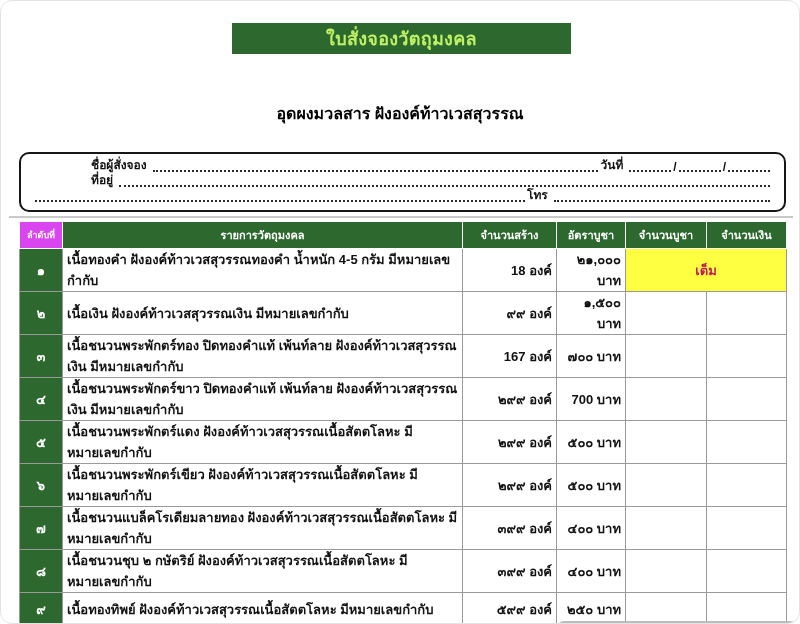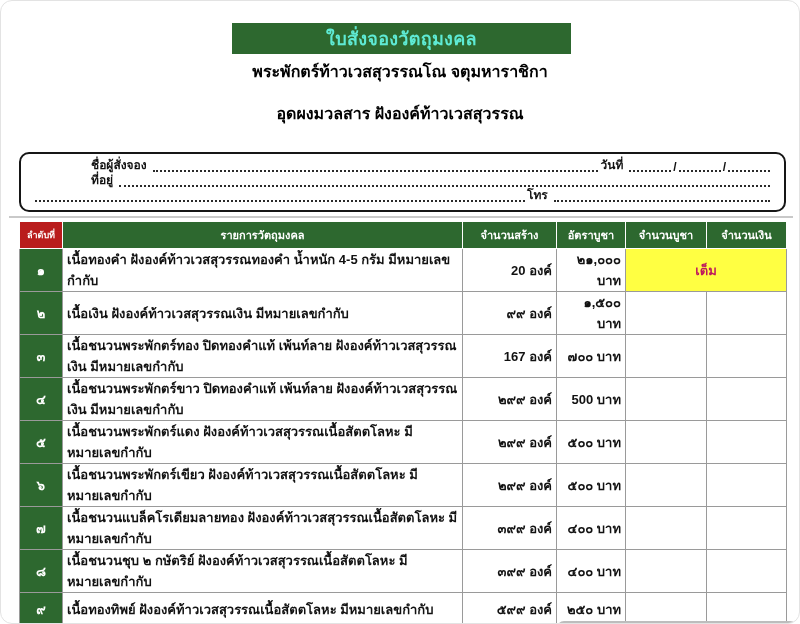--- a/index.html
+++ b/index.html
@@ -12,21 +12,21 @@
   }
   .frame {
     position: relative; width: 800px; height: 624px;
     background: #fff; border: 1px solid #e3e3e3; border-radius: 12px;
     overflow: hidden;
   }
   
   .title-bar {
     position: absolute; left: 231px; top: 22px; width: 339px; height: 31px;
     display: flex; align-items: center; justify-content: center;
-    color: #5eead4; font-size: 18px; letter-spacing: .3px;
+    color: #bef264; font-size: 18px; letter-spacing: .3px;
   }
   .subtitle { position: absolute; left: 0; width: 100%; text-align: center;
     font-size: 16px; color: #000; }
   .subtitle.s1 { top: 58px; }
   .subtitle.s2 { top: 100px; }
   
   .form-box {
     position: absolute; left: 18px; top: 151px; width: 767px; height: 60px;
     border: 2px solid #161616; border-radius: 10px; background: #fff;
     padding: 5px 12px 6px 12px;
@@ -66,21 +66,20 @@
   }
 </style>
 </head>
 <body>
 
 <div class="frame">
 
   <div class="title-bar" style="background: rgb(45, 104, 47);">
     <span>ใบสั่งจองวัตถุมงคล</span>
   </div>
-  <div class="subtitle s1">พระพักตร์ท้าวเวสสุวรรณโณ จตุมหาราชิกา</div>
   <div class="subtitle s2">อุดผงมวลสาร ฝังองค์ท้าวเวสสุวรรณ</div>
 
   <div class="form-box">
     <div class="fline indent">
       <span class="lbl">ชื่อผู้สั่งจอง</span>
       <span class="dots"></span>
       <span class="lbl">วันที่</span>
       <span class="dots fixed"></span>
       <span class="slash">/</span>
       <span class="dots fixed"></span>
@@ -104,33 +103,33 @@
     <colgroup>
       <col style="width:43px">
         <col style="width:400px">
         <col style="width:94px">
       <col style="width:69px">
         <col style="width:81px">
         <col style="width:80px">
     </colgroup>
     <thead>
       <tr>
-        <th class="no-h hdr" style="background: #b91c1c;">ลำดับที่</th>
+        <th class="no-h hdr" style="background: #d946ef;">ลำดับที่</th>
         <th class="hdr" style="background: rgb(45, 104, 47); margin-left: 8px;">รายการวัตถุมงคล</th>
         <th class="hdr" style="background: rgb(45, 104, 47);">จำนวนสร้าง</th>
         <th class="hdr" style="background: rgb(45, 104, 47); margin-left: 8px;">อัตราบูชา</th>
         <th class="hdr" style="background: rgb(45, 104, 47);">จำนวนบูชา</th>
         <th class="hdr" style="background: rgb(45, 104, 47);">จำนวนเงิน</th>
       </tr>
     </thead>
     <tbody id="rows-body">
         <tr>
           <td class="no" style="background: rgb(45, 104, 47);">๑</td>
           <td class="item">เนื้อทองคำ ฝังองค์ท้าวเวสสุวรรณทองคำ  น้ำหนัก 4-5 กรัม มีหมายเลขกำกับ</td>
-          <td class="made">20 องค์</td>
+          <td class="made">18 องค์</td>
           <td class="rate">๒๑,๐๐๐ บาท</td>
           <td class="full" colspan="2" style="background: rgb(255, 255, 66); color: #be185d;">เต็ม</td>
         </tr>
         <tr>
           <td class="no" style="background: rgb(45, 104, 47);">๒</td>
           <td class="item">เนื้อเงิน ฝังองค์ท้าวเวสสุวรรณเงิน มีหมายเลขกำกับ</td>
           <td class="made">๙๙ องค์</td>
           <td class="rate">๑,๕๐๐ บาท</td>
           <td class=""></td>
           <td class=""></td>
@@ -140,21 +139,21 @@
           <td class="item">เนื้อชนวนพระพักตร์ทอง ปิดทองคำแท้ เพ้นท์ลาย ฝังองค์ท้าวเวสสุวรรณเงิน มีหมายเลขกำกับ</td>
           <td class="made">167 องค์</td>
           <td class="rate">๗๐๐ บาท</td>
           <td class=""></td>
           <td class=""></td>
         </tr>
         <tr>
           <td class="no" style="background: rgb(45, 104, 47);">๔</td>
           <td class="item">เนื้อชนวนพระพักตร์ขาว ปิดทองคำแท้ เพ้นท์ลาย ฝังองค์ท้าวเวสสุวรรณเงิน มีหมายเลขกำกับ</td>
           <td class="made">๒๙๙ องค์</td>
-          <td class="rate">500 บาท</td>
+          <td class="rate">700 บาท</td>
           <td class=""></td>
           <td class=""></td>
         </tr>
         <tr>
           <td class="no" style="background: rgb(45, 104, 47);">๕</td>
           <td class="item">เนื้อชนวนพระพักตร์แดง ฝังองค์ท้าวเวสสุวรรณเนื้อสัตตโลหะ มีหมายเลขกำกับ</td>
           <td class="made">๒๙๙ องค์</td>
           <td class="rate">๕๐๐ บาท</td>
           <td class=""></td>
           <td class=""></td>

